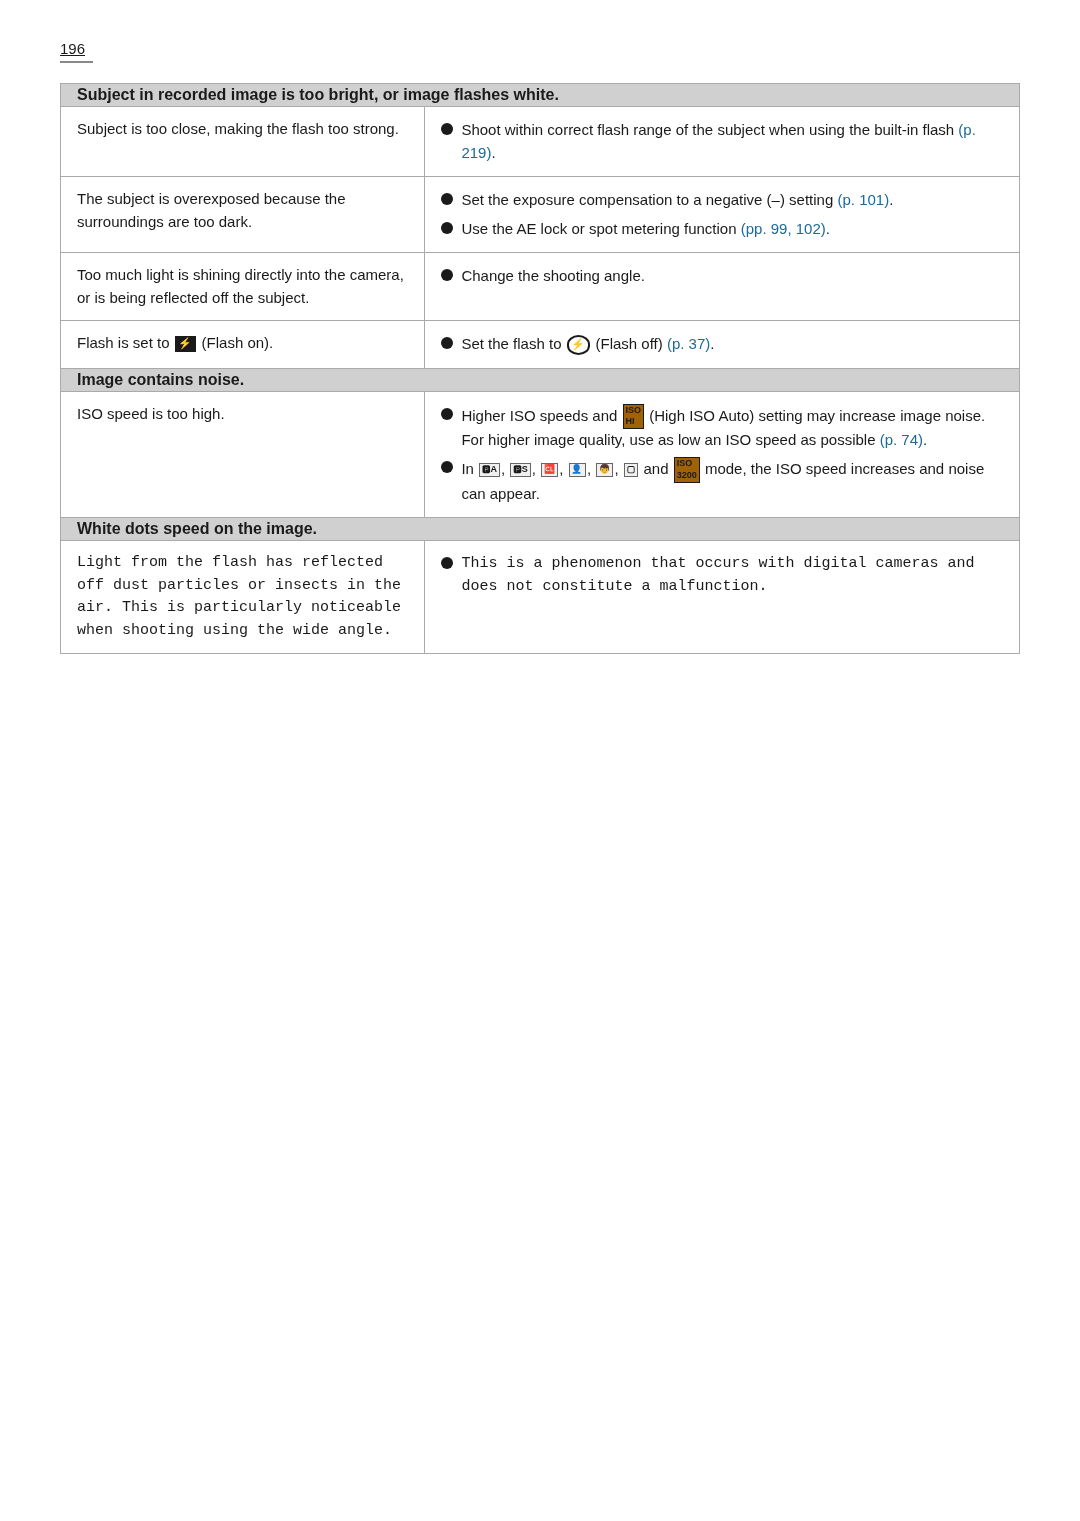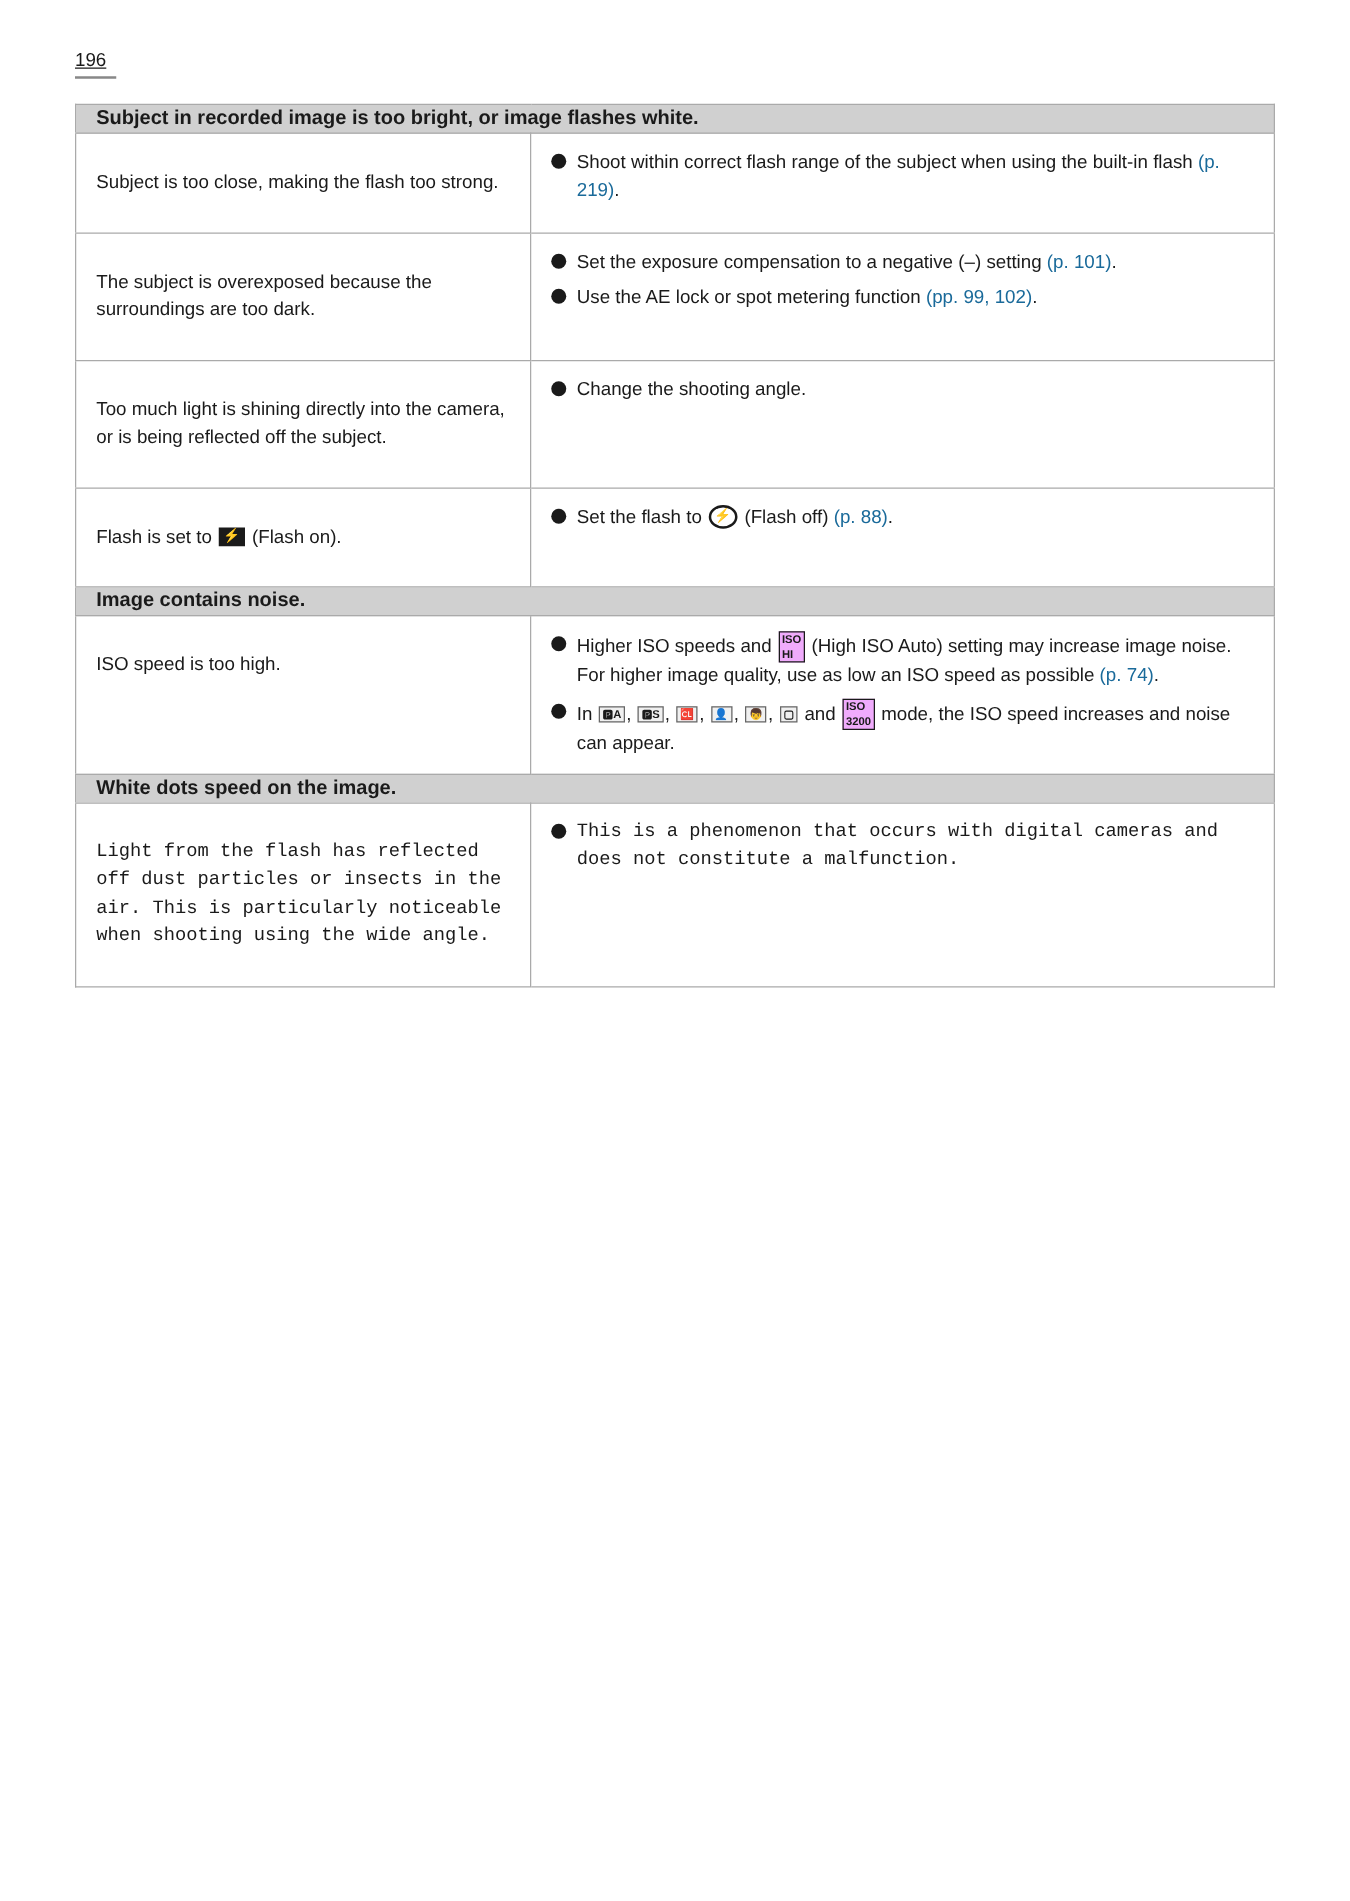--- a/index.html
+++ b/index.html
@@ -49,21 +49,21 @@
       border-bottom: 1px solid #aaa;
     }
 
     .content-row:last-child {
       border-bottom: none;
       font-family: Liberation Mono, monospace;
     }
 
     .cell-left {
       width: 38%;
-      padding: 28px 16px;
+      padding: 11px 16px;
       vertical-align: top;
       border-right: 1px solid #aaa;
       font-size: 15px;
       line-height: 1.5;
     }
 
     .cell-right {
       width: 62%;
       padding: 12px 16px;
       vertical-align: top;
@@ -142,21 +142,21 @@
 
     .icon-iso {
       display: inline-block;
       border: 1px solid #1a1a1a;
       font-size: 9px;
       font-weight: bold;
       padding: 0px 2px;
       vertical-align: middle;
       line-height: 1.3;
       margin: 0 1px;
-      background: #f0abfc;
+      background: #a16207;
       color: #1a1a1a;
     }
   </style>
 </head>
 <body>
 
 
 
 
 <div class="page-number">196</div>
@@ -220,21 +220,21 @@
   <tr class="content-row">
     <td class="cell-left">
       <span>
         Flash is set to <span class="icon-flash">⚡</span> (Flash on).
       </span>
     </td>
     <td class="cell-right">
       <div class="bullet-item">
         <div class="bullet"></div>
         <div class="bullet-text">
-          Set the flash to <span class="icon-flash-off">⚡<span style="position:absolute;top:-2px;left:0;font-size:16px;color:#1a1a1a;"></span></span> (Flash off) <a class="link-ref">(p. 88)</a>.
+          Set the flash to <span class="icon-flash-off">⚡<span style="position:absolute;top:-2px;left:0;font-size:16px;color:#1a1a1a;"></span></span> (Flash off) <a class="link-ref">(p. 37)</a>.
         </div>
       </div>
     </td>
   </tr>
 
   <tr>
     <td colspan="2" class="section-header">
       <span>Image contains noise.</span>
     </td>
   </tr>

